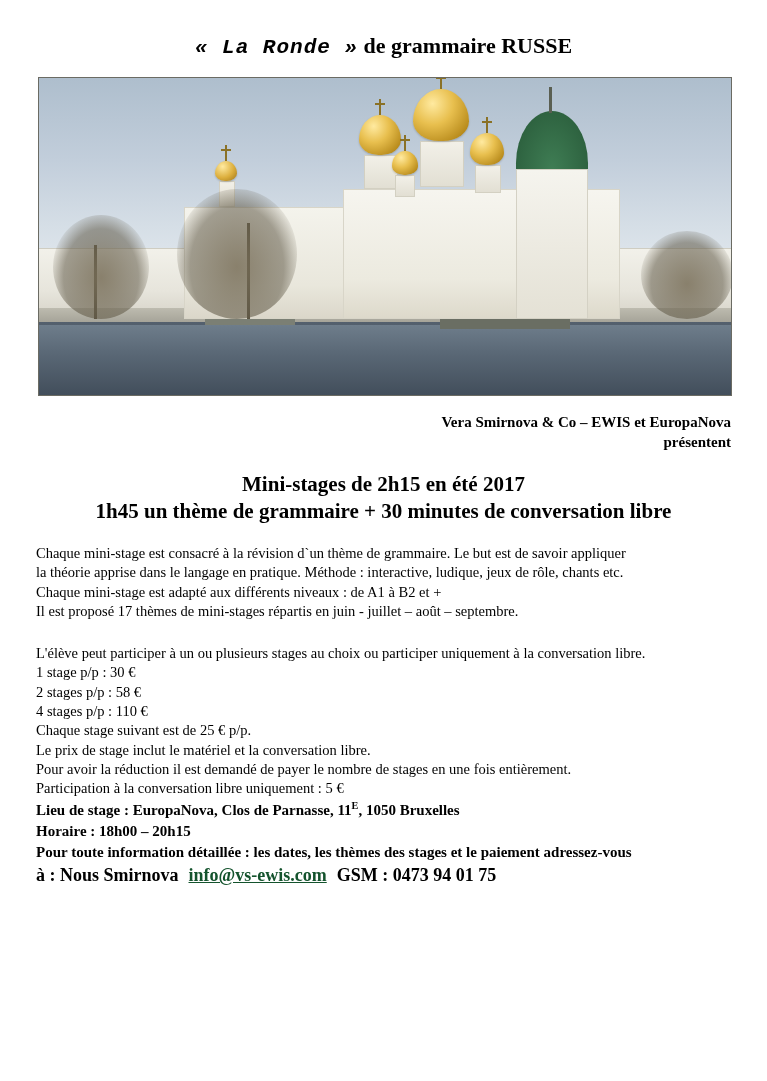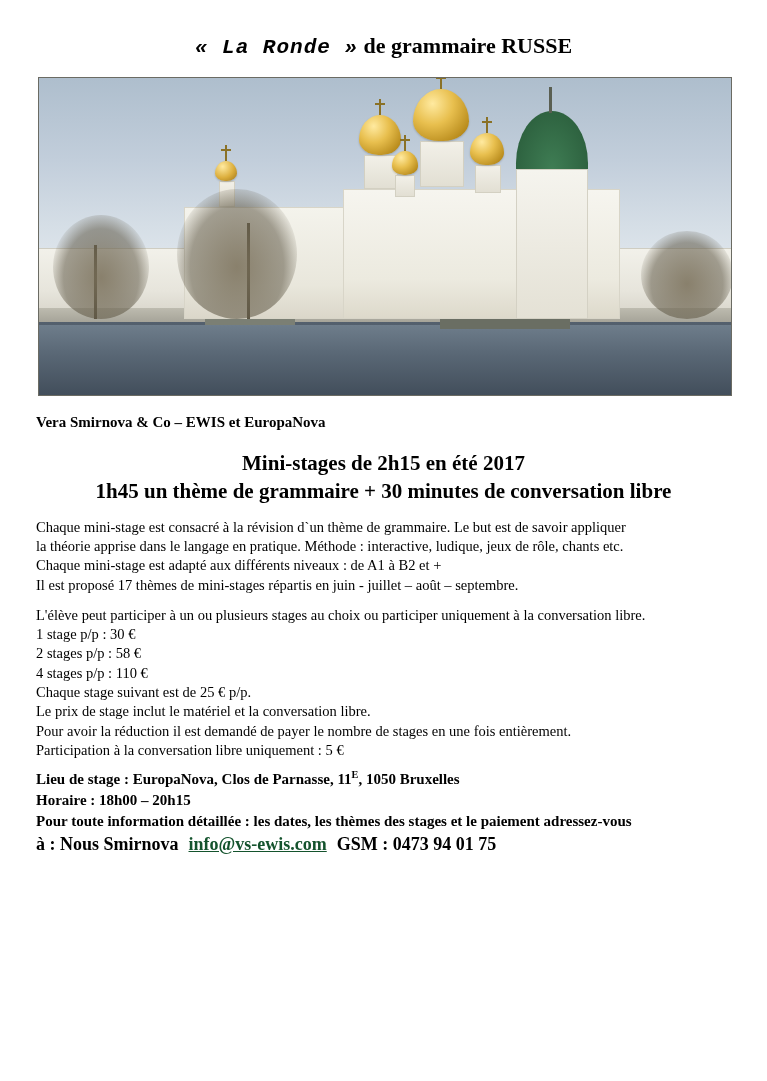--- a/index.html
+++ b/index.html
@@ -181,49 +181,49 @@
   }
   .pier {
     position: absolute;
     bottom: 21%;
     height: 10px;
     background: #6a6e63;
   }
 
   
   .presenters {
-    text-align: left;
+    text-align: right;
     font-weight: bold;
     font-size: 15px;
     margin-top: 16px;
     line-height: 1.35;
   }
   .headline {
     text-align: center;
     font-weight: bold;
     font-size: 21px;
     margin-top: 18px;
     line-height: 1.32;
   }
   .body-block {
     font-size: 14.5px;
     line-height: 1.33;
-    margin-top: 12px;
+    margin-top: 18px;
   }
   .body-block p {
     margin: 0;
   }
   .gap {
     height: 11px;
   }
   .bold-block {
     font-weight: bold;
     font-size: 15px;
     line-height: 1.38;
-    margin-top: 8px;
+    margin-top: 1px;
   }
   .contact-line {
     font-weight: bold;
     font-size: 18px;
     margin-top: 2px;
     line-height: 1.3;
   }
   .contact-line a {
     color: #14532d;
     text-decoration: underline;
@@ -295,37 +295,38 @@
       <div class="tree" style="left:2%; width:96px; height:104px;"></div>
       <div class="tree" style="left:87%; width:92px; height:88px;"></div>
 
       <div class="pier" style="left:58%; width:130px;"></div>
       <div class="pier" style="left:24%; width:90px; bottom:22%; height:6px; background:#7b7f74;"></div>
     </div>
   </div>
 
   <div class="presenters">
     <div>Vera Smirnova &amp; Co – EWIS et EuropaNova</div>
+    <div>présentent</div>
   </div>
 
   <div class="headline">
     <div>Mini-stages de 2h15 en été 2017</div>
     <div>1h45 un thème de grammaire + 30 minutes de conversation libre</div>
   </div>
 
   <div class="body-block">
     <p>Chaque mini-stage est consacré à la révision d`un thème de grammaire. Le but est de savoir appliquer</p>
     <p>la théorie apprise dans le langage en pratique. Méthode : interactive, ludique, jeux de rôle, chants etc.</p>
     <p>Chaque mini-stage est adapté aux différents niveaux : de A1 à B2 et +</p>
     <p>Il est proposé 17 thèmes de mini-stages répartis en juin - juillet – août – septembre.</p>
   </div>
 
   <div class="gap"></div>
 
-  <div class="body-block" style="margin-top:0;">
+  <div class="body-block" style="margin-top:12px;">
     <p>L'élève peut participer à un ou plusieurs stages au choix ou participer uniquement à la conversation libre.</p>
     <p>1 stage   p/p : 30 €</p>
     <p>2 stages p/p : 58 €</p>
     <p>4 stages p/p : 110 €</p>
     <p>Chaque stage suivant est de 25 € p/p.</p>
     <p>Le prix de stage inclut le matériel  et la conversation libre.</p>
     <p>Pour avoir la réduction il est demandé de payer le nombre de stages en une fois entièrement.</p>
     <p>Participation à la conversation libre uniquement : 5 €</p>
   </div>
 

